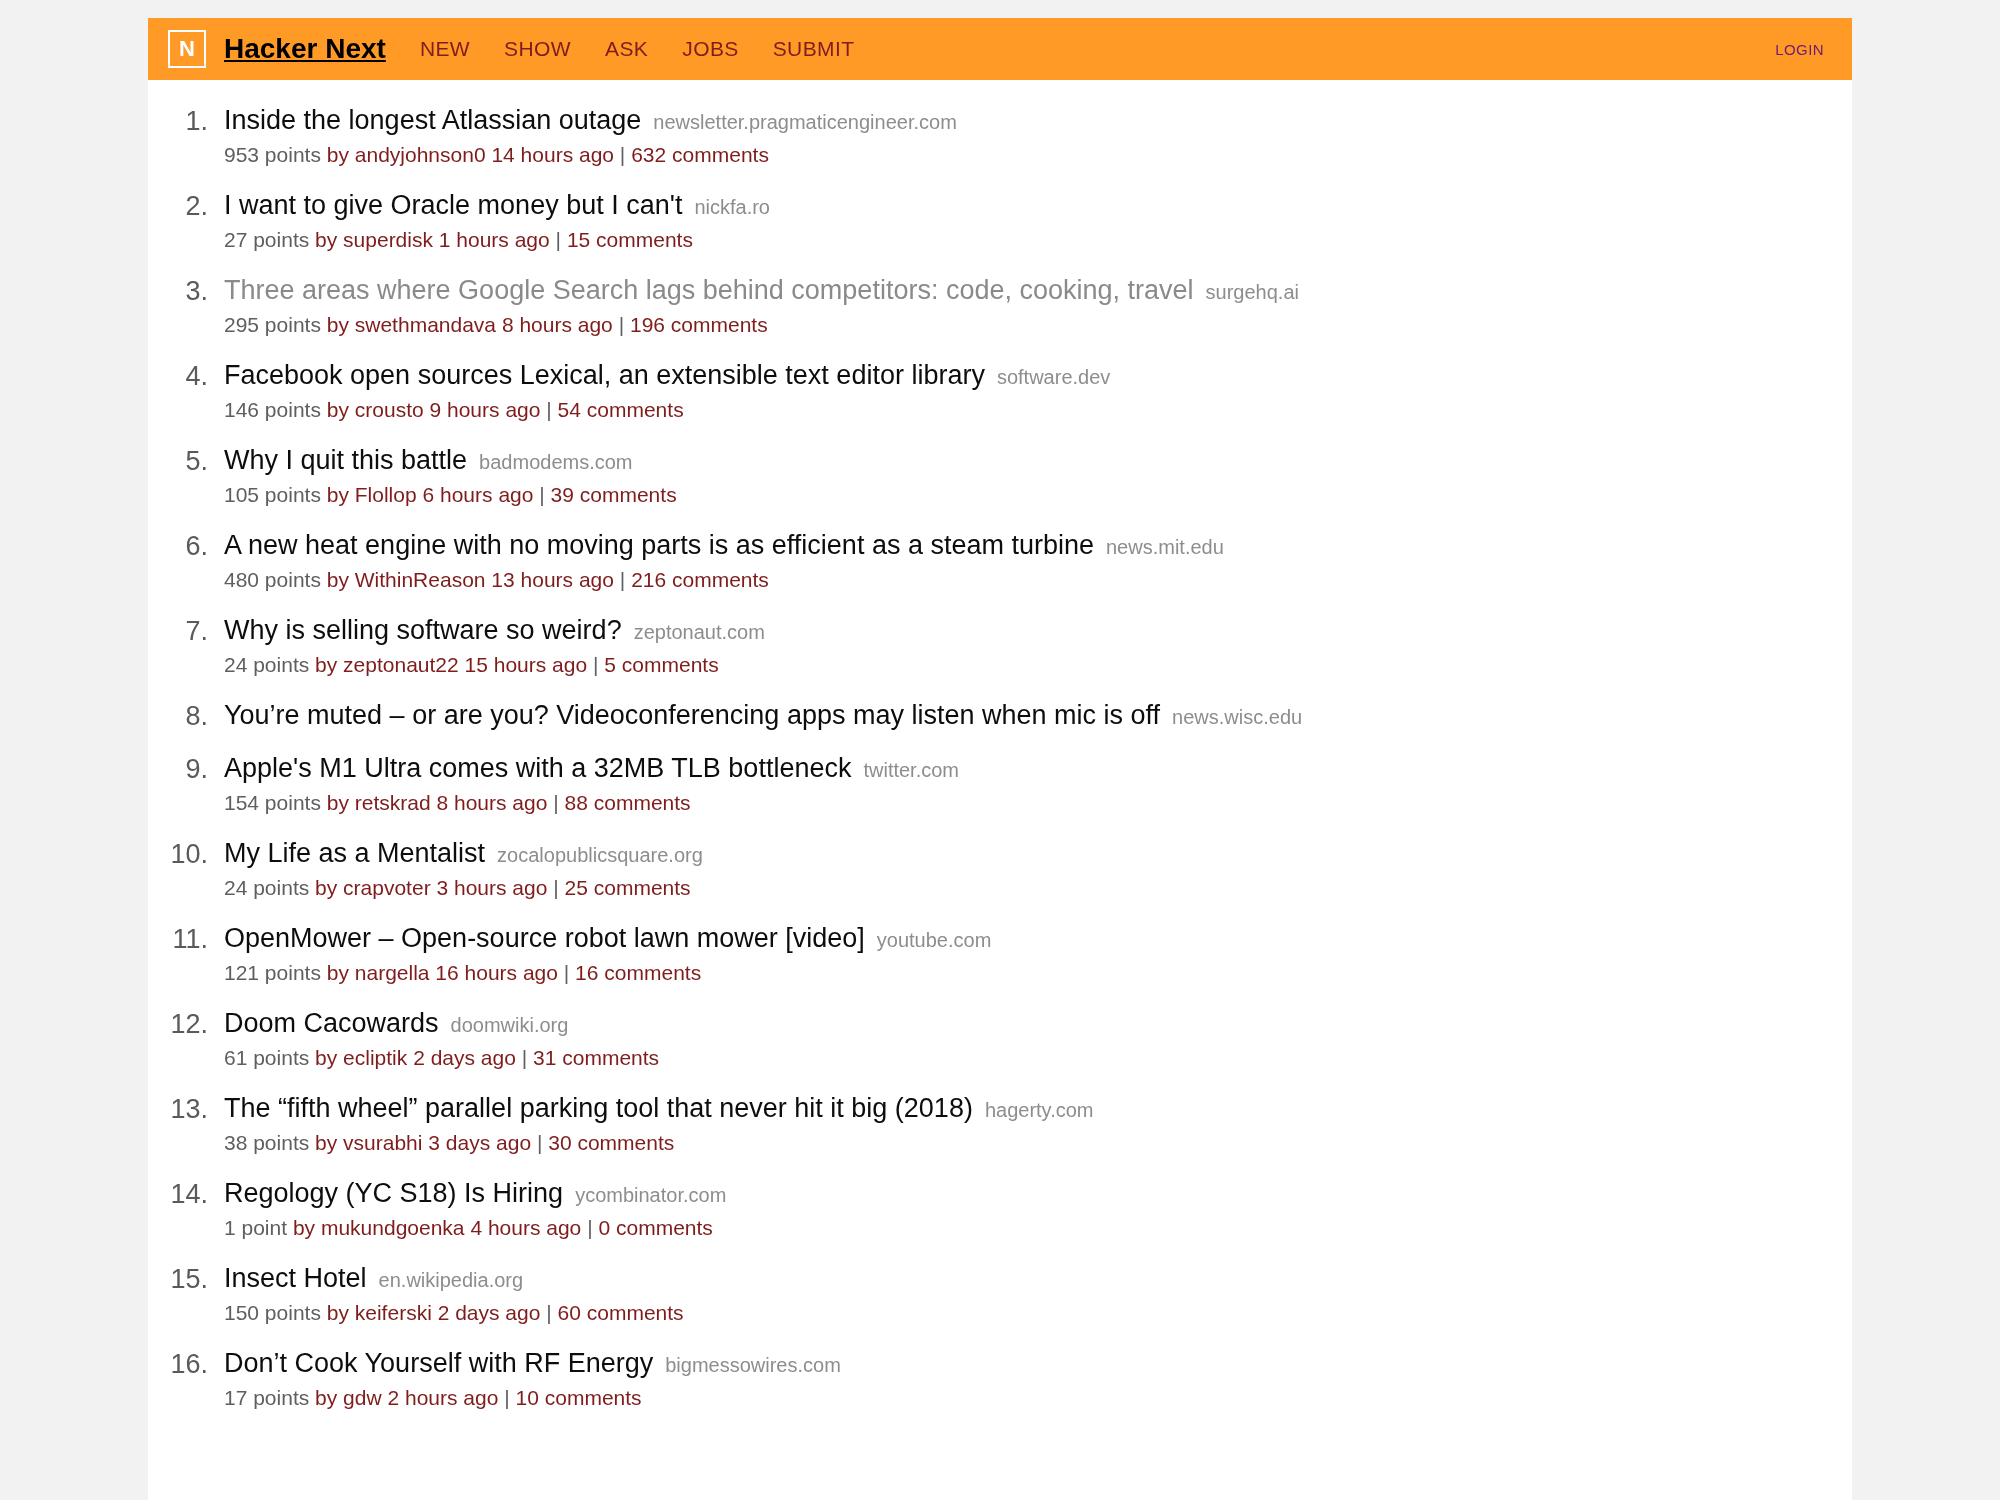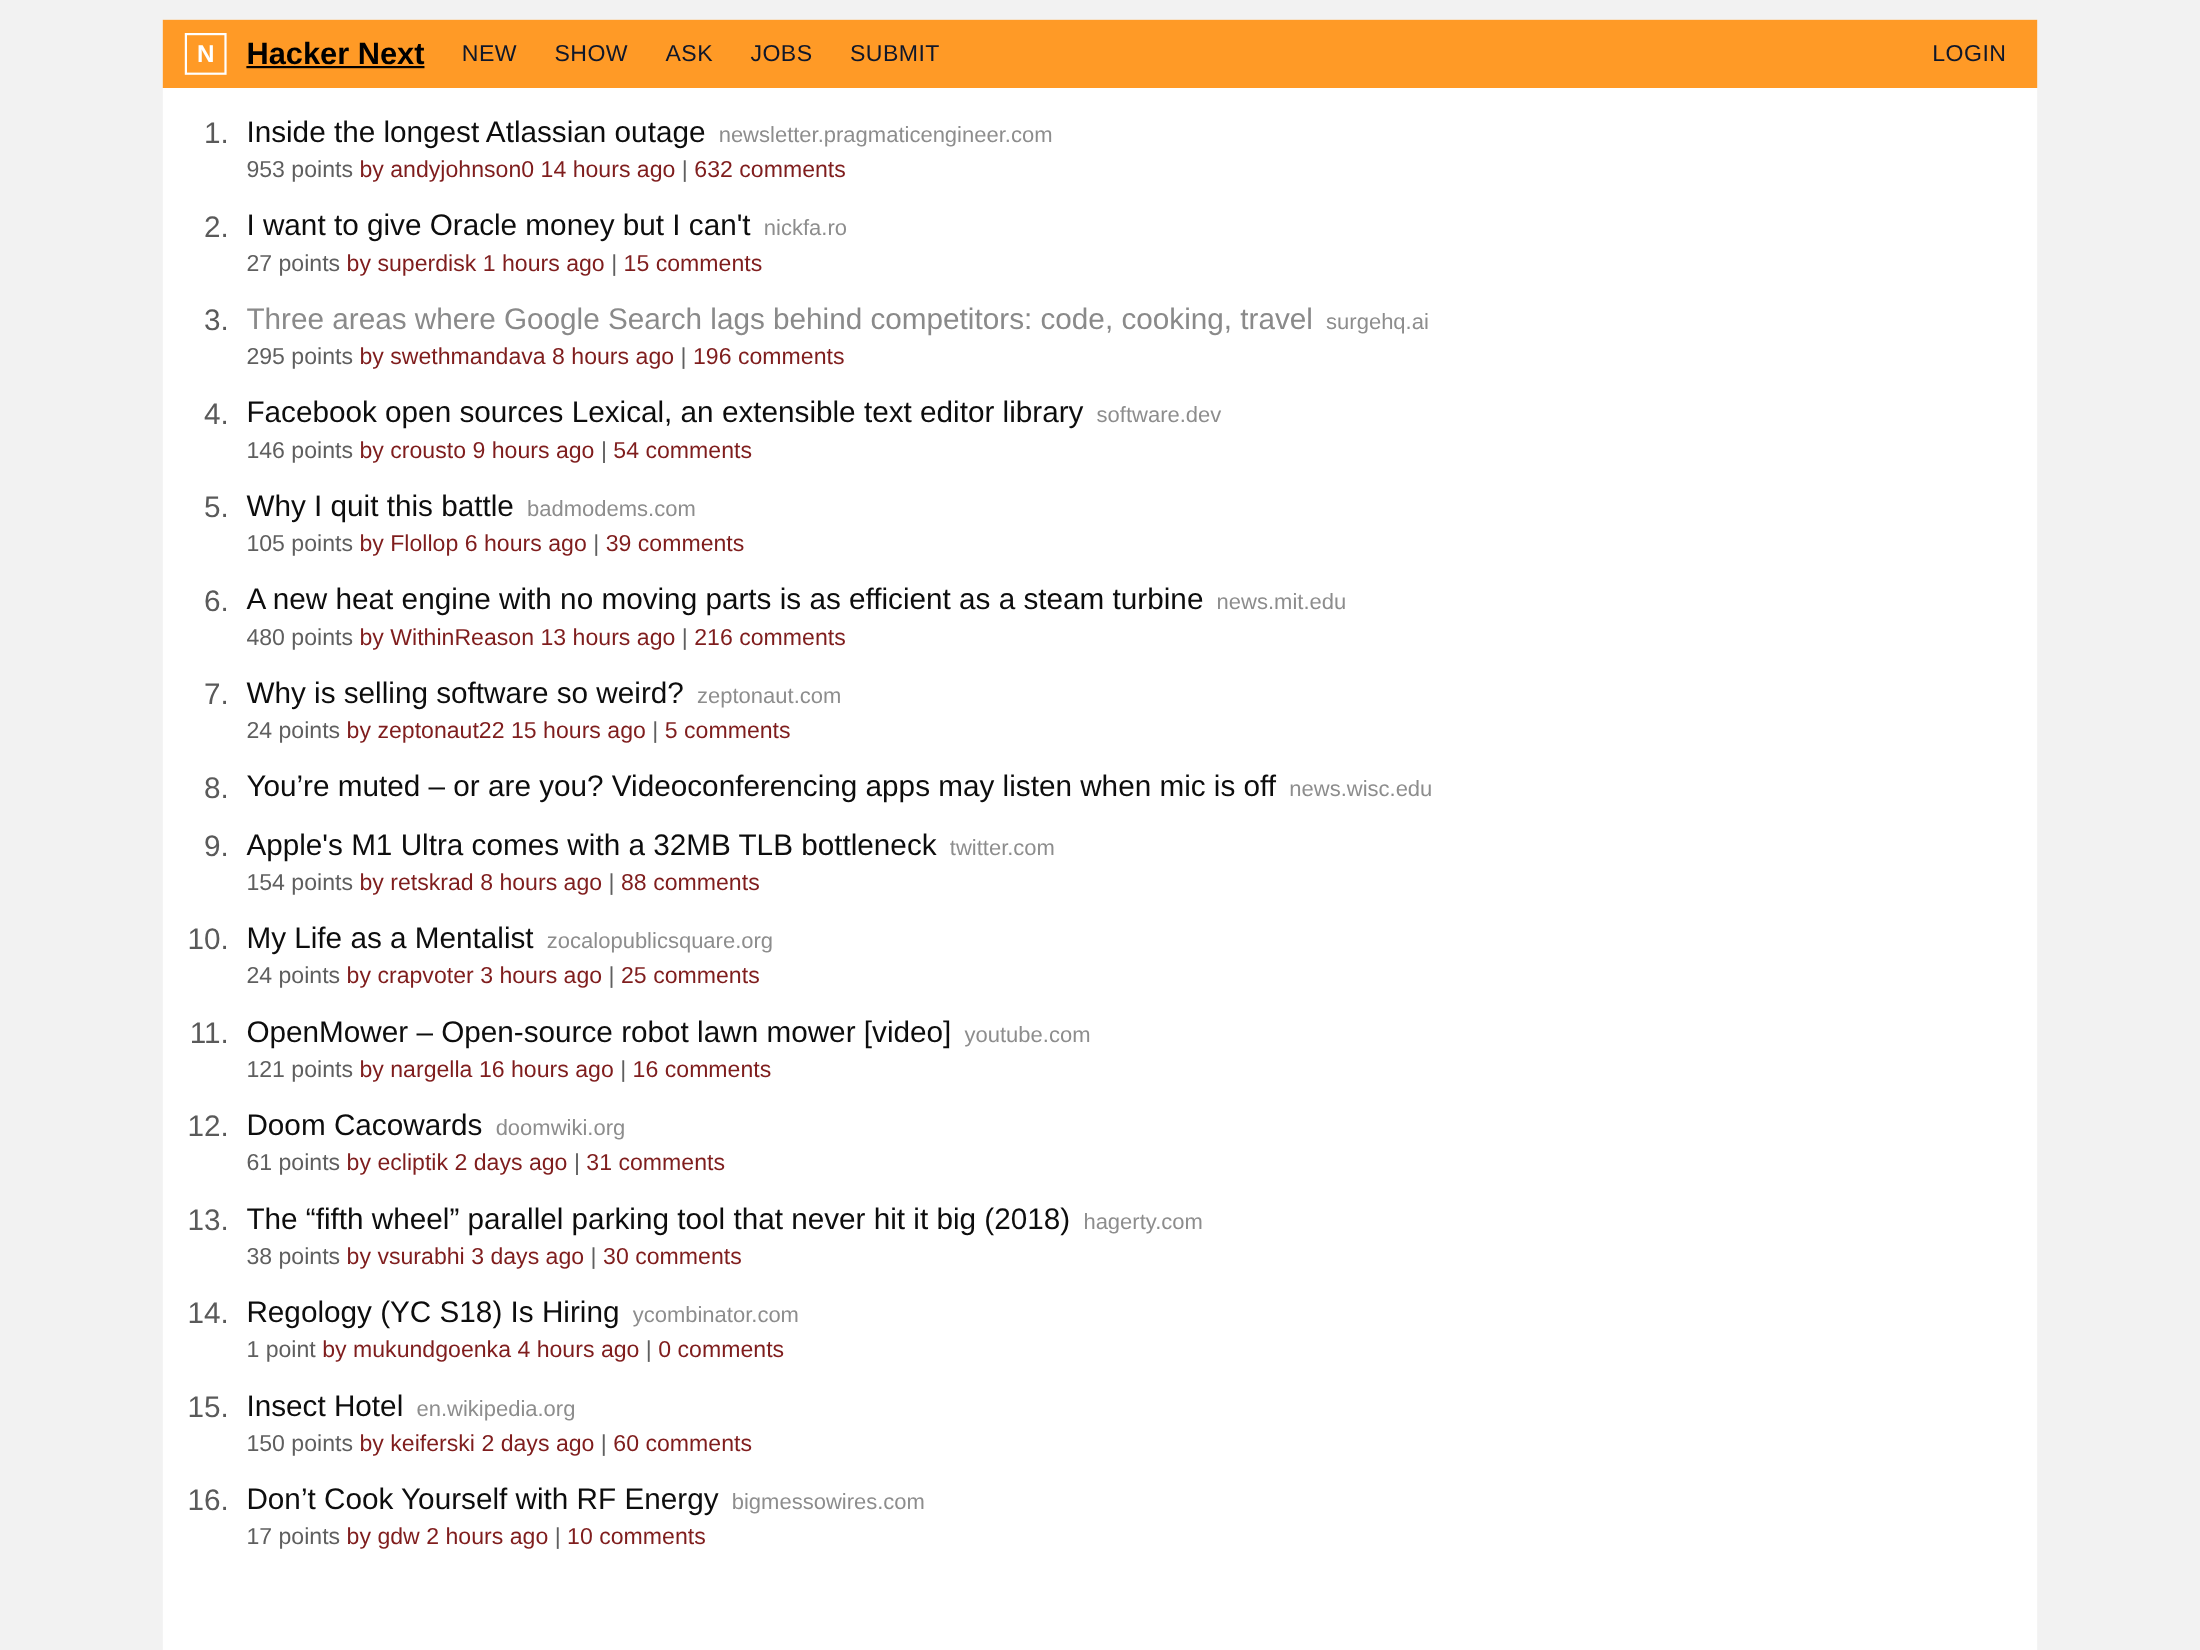--- a/index.html
+++ b/index.html
@@ -56,29 +56,29 @@
     white-space: nowrap;
     text-align: center;
   }
   .nav {
     display: flex;
     align-items: center;
     gap: 34px;
   }
   .nav a {
     font-size: 21px;
-    color: #0f172a;
+    color: #7f1d1d;
     text-decoration: none;
     letter-spacing: 0.4px;
     white-space: nowrap;
   }
   .spacer { flex: 1 1 auto; }
   .login {
-    font-size: 21px;
-    color: #0f172a;
+    font-size: 15px;
+    color: #701a75;
     text-decoration: none;
     letter-spacing: 0.4px;
     white-space: nowrap;
   }
   
   .story-list {
     padding: 22px 0 0 0;
     margin: 0;
   }
   .story {

